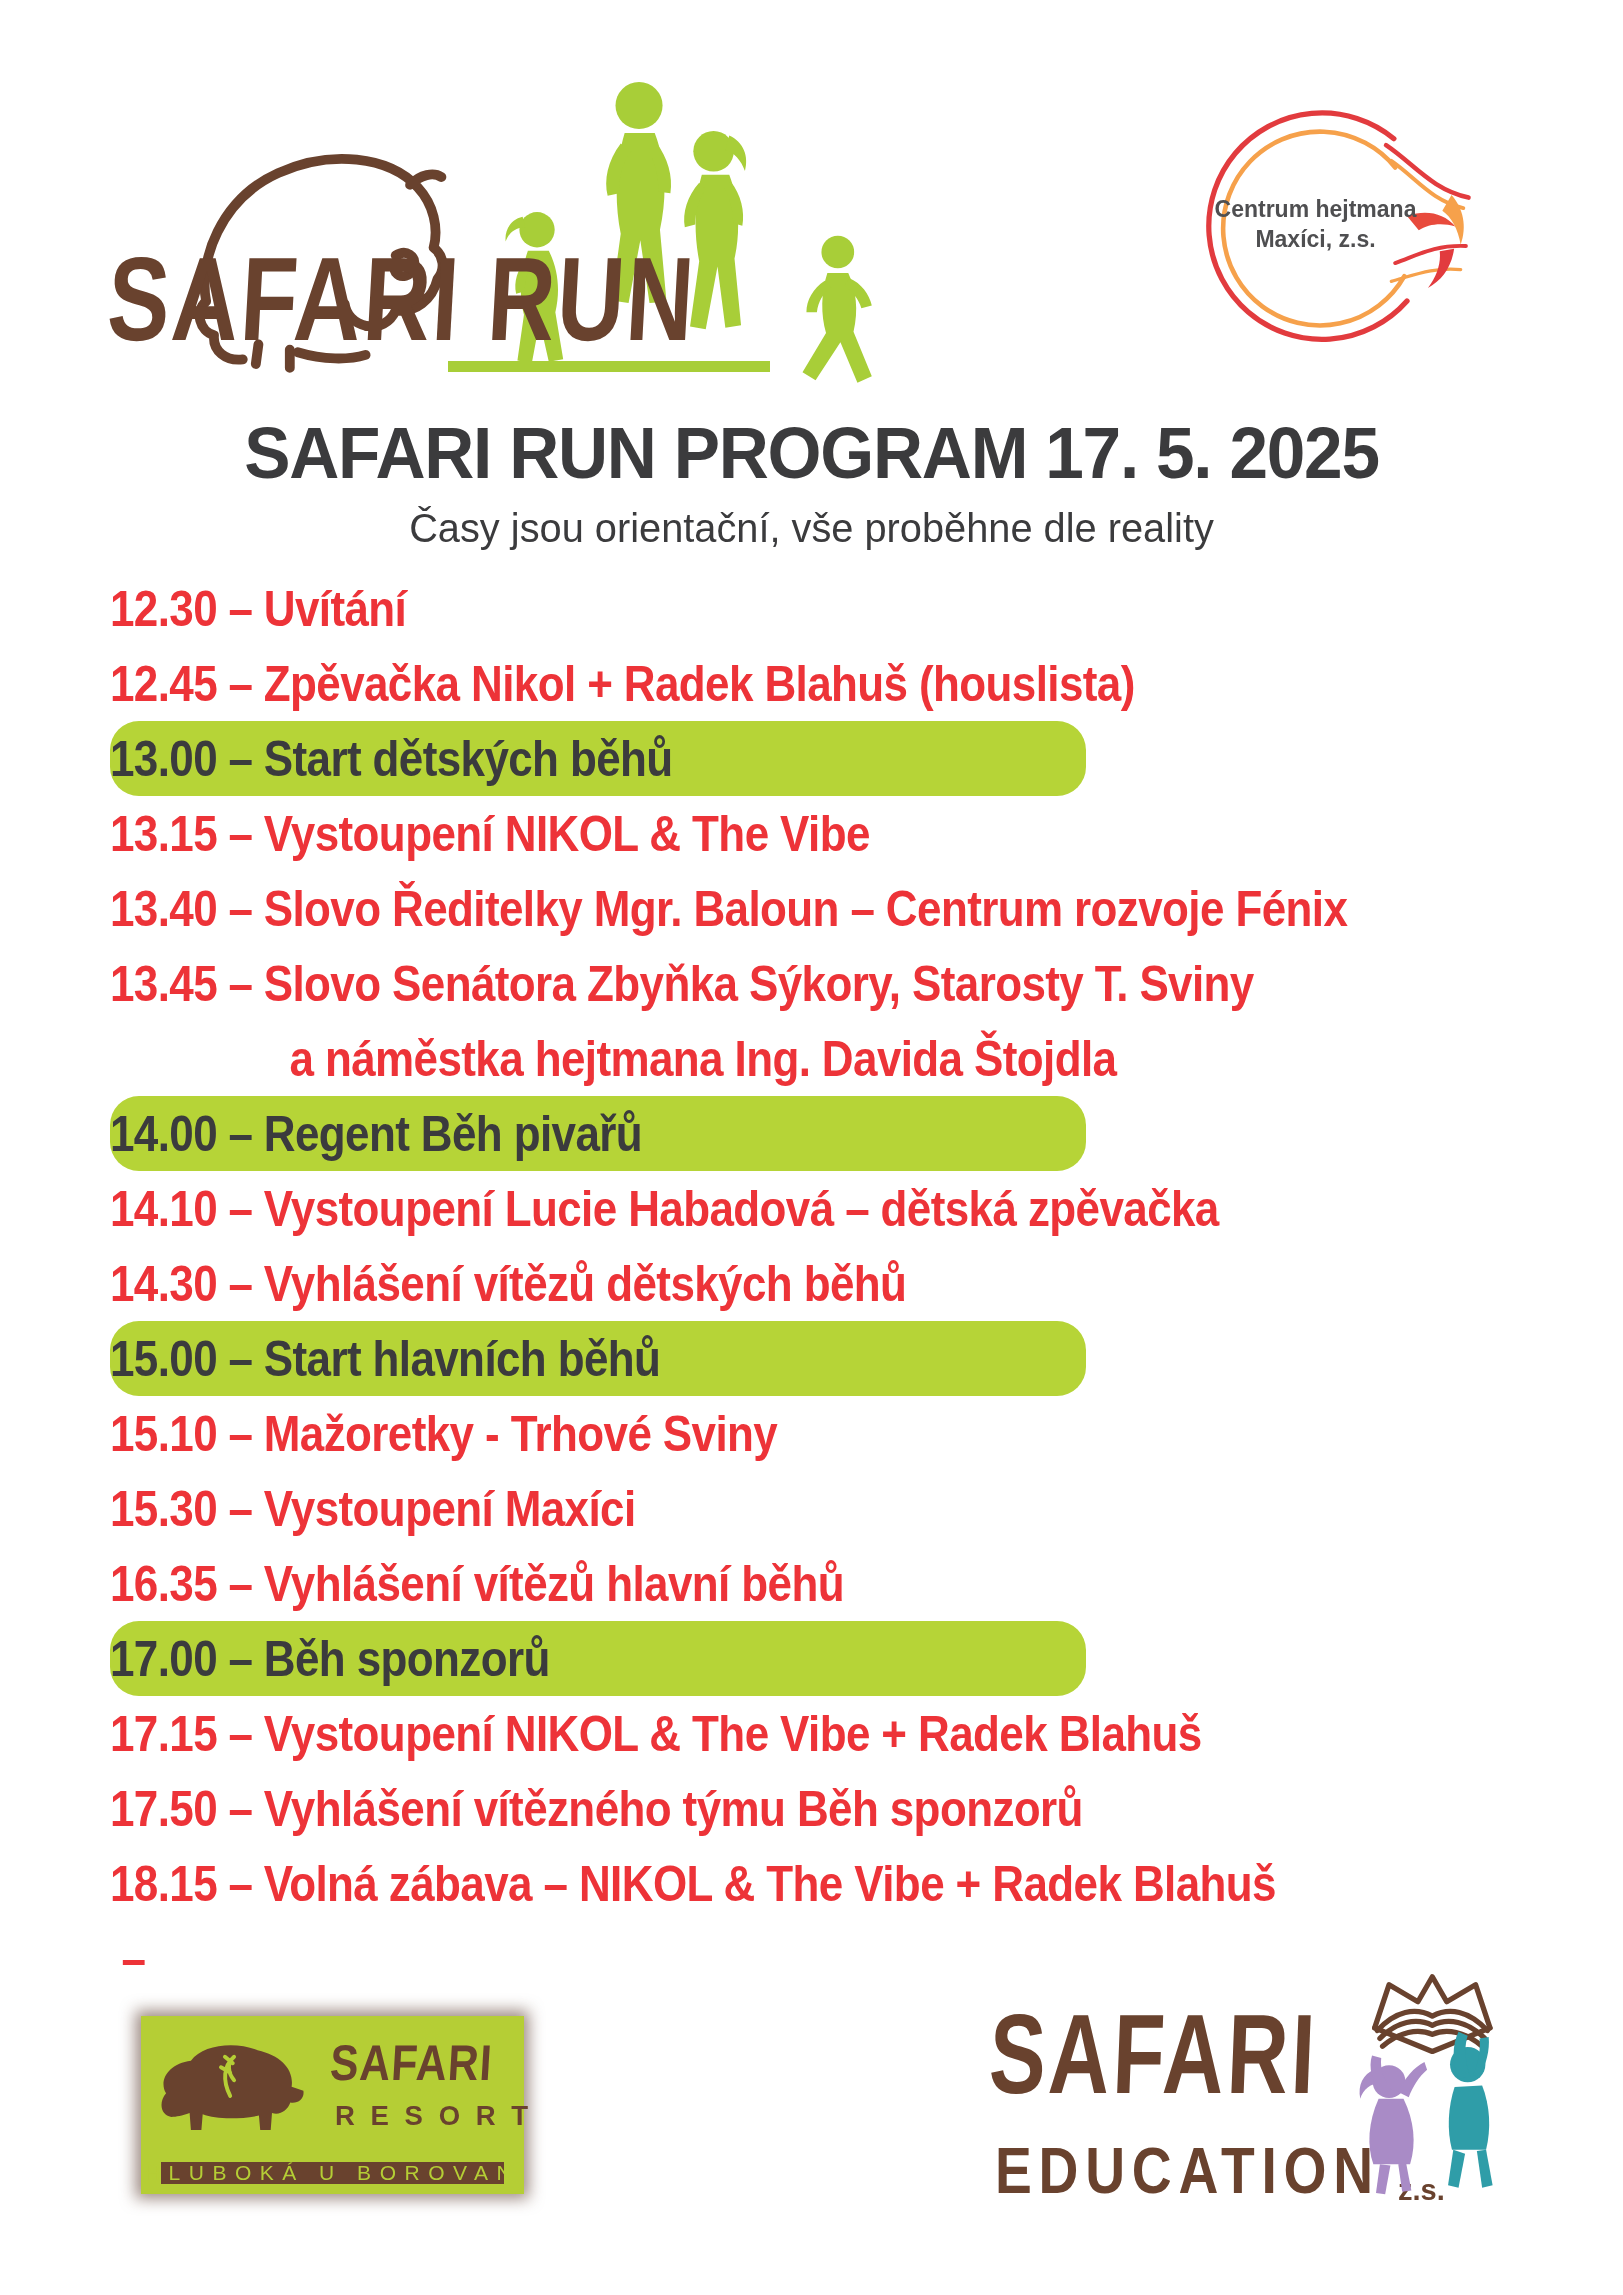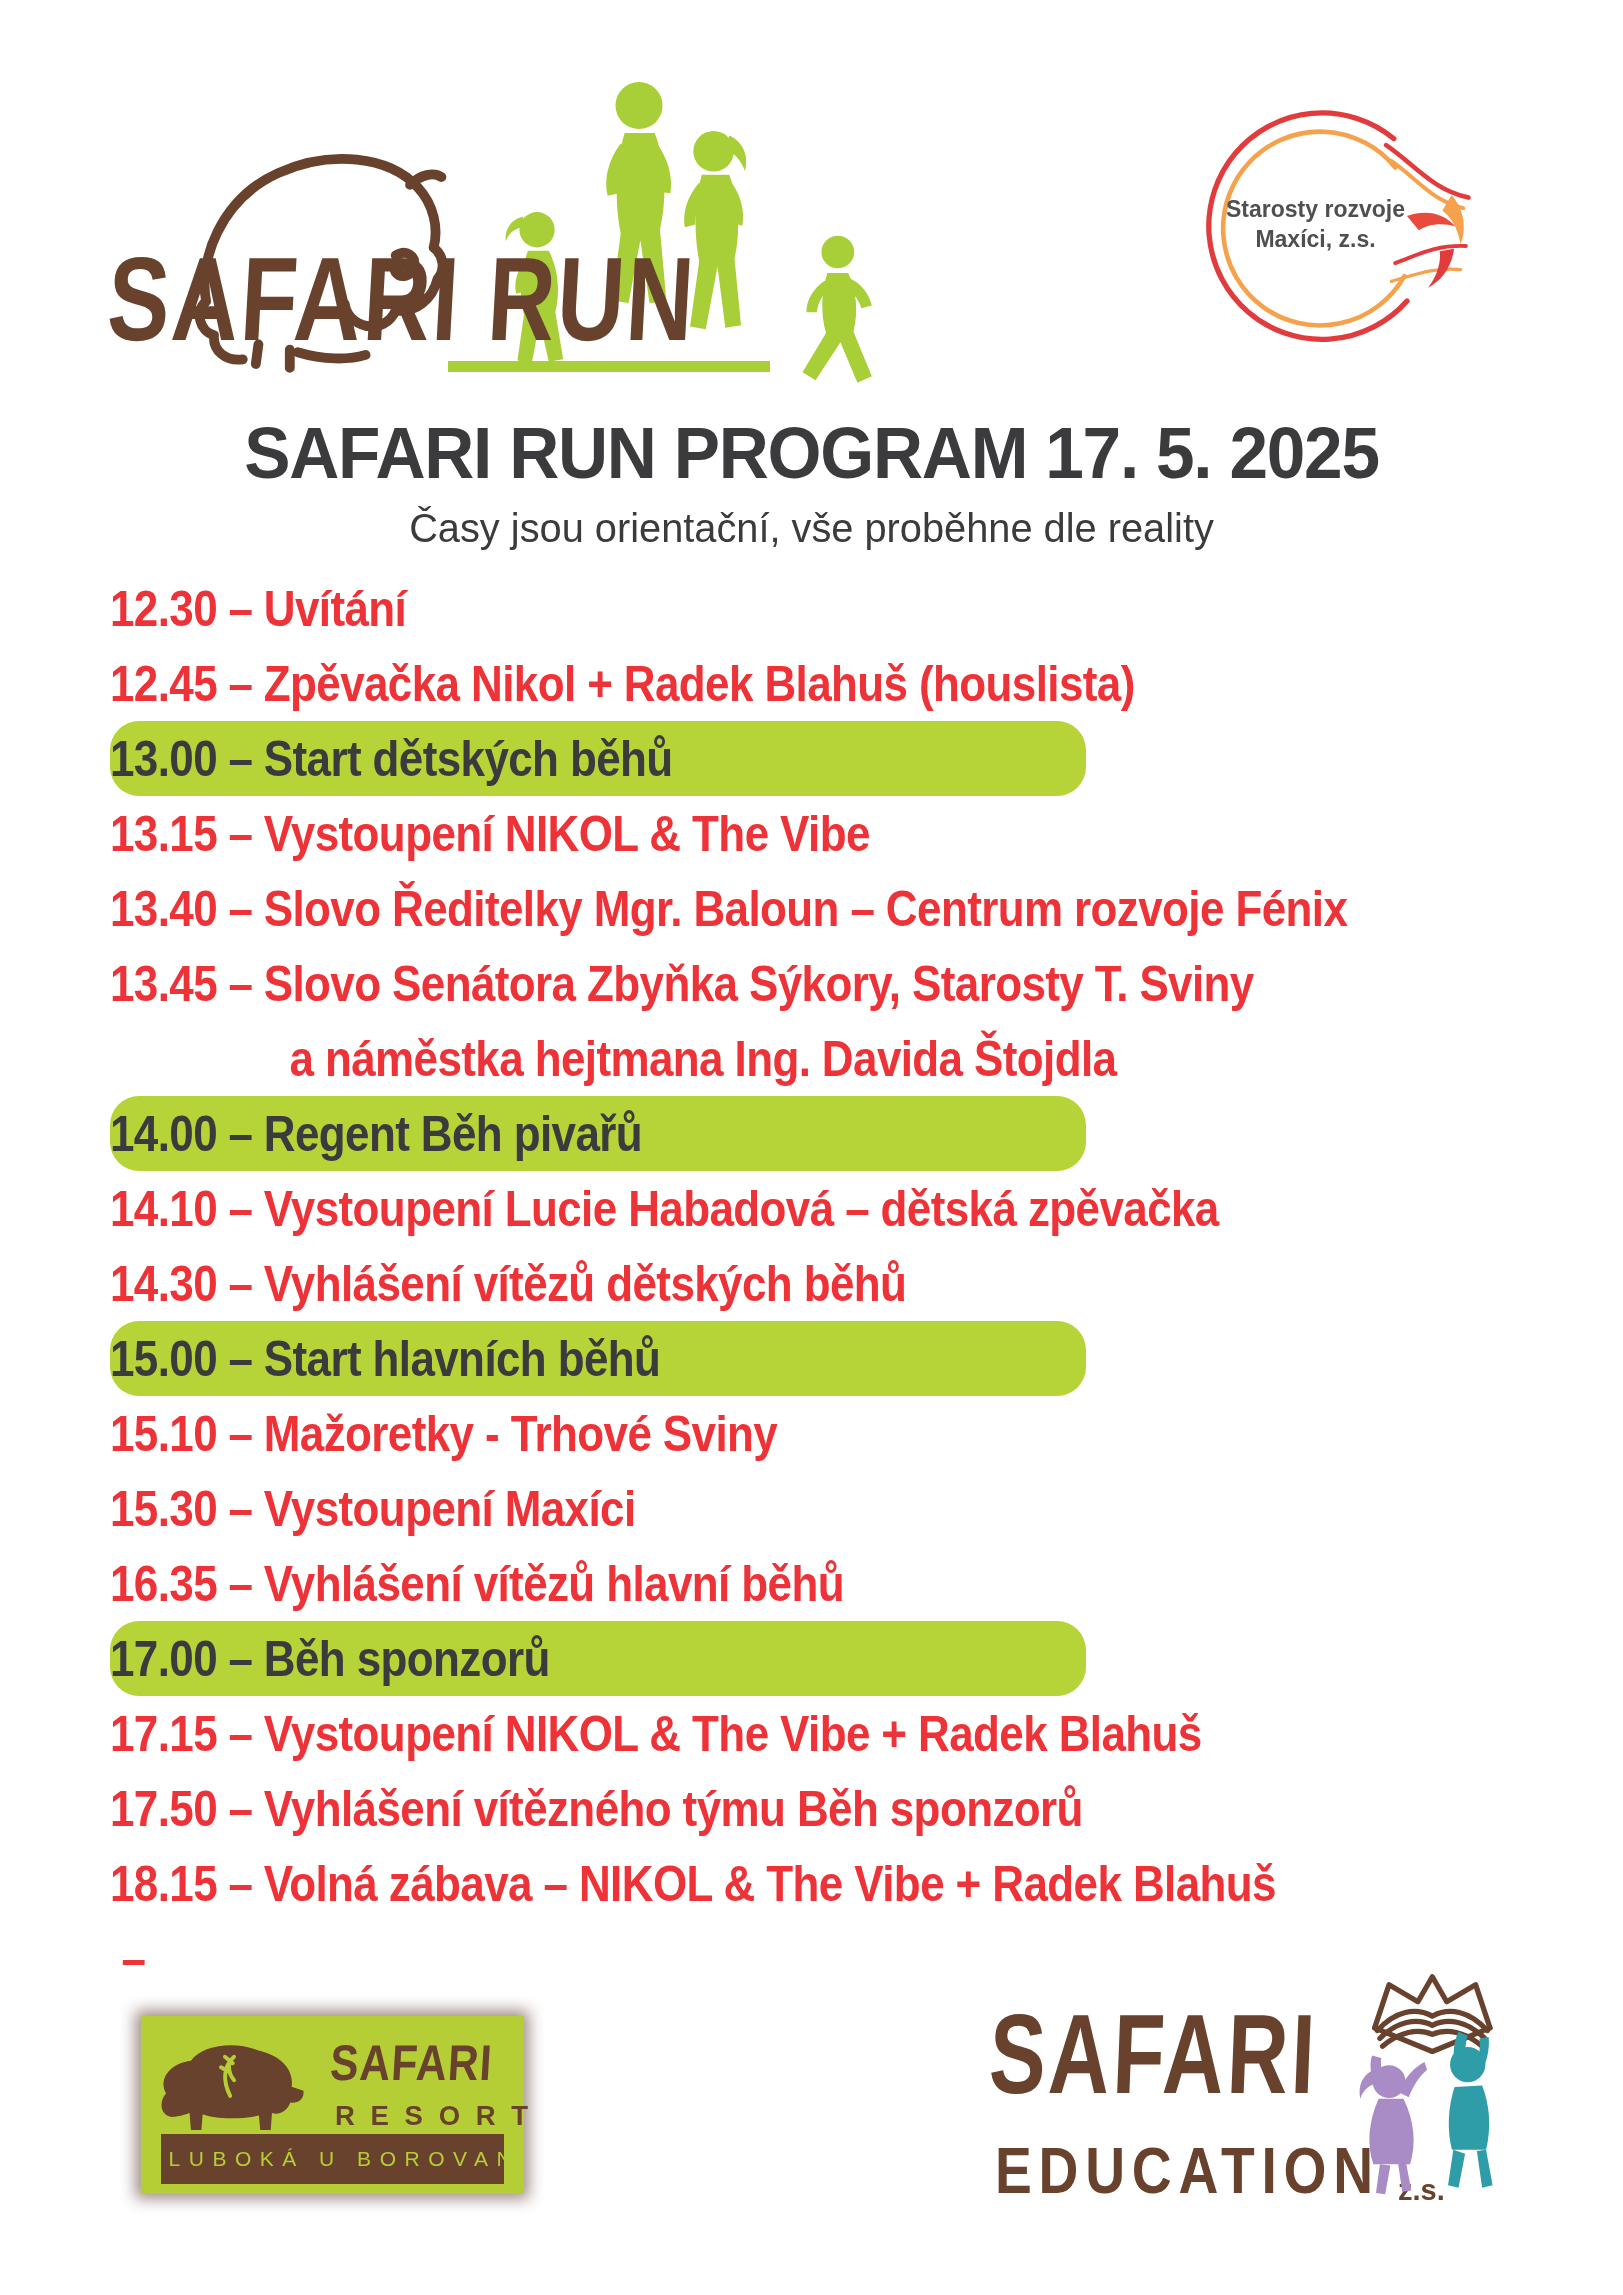--- a/index.html
+++ b/index.html
@@ -41,21 +41,21 @@
   .cont{margin-left:204px;}
 
   
   .resort-logo{position:absolute;left:141px;top:2016px;width:383px;height:178px;background:var(--resortgreen);
                box-shadow:0 0 14.4px 5.2px rgba(74,40,25,0.55);}
   .resort-bison{position:absolute;left:11.8px;top:17px;width:170px;height:105px;}
   .resort-name{position:absolute;left:191px;top:18.3px;font-size:50px;font-weight:800;color:var(--brown);
                letter-spacing:1.3px;transform:scaleX(0.85) skewX(-4deg);transform-origin:0 0;white-space:nowrap;}
   .resort-sub{position:absolute;left:194px;top:84px;font-size:27.5px;font-weight:700;color:var(--brown);
               letter-spacing:15.7px;white-space:nowrap;text-align:right;}
-  .resort-banner{position:absolute;left:19.6px;right:19.6px;bottom:10.5px;height:50px;background:var(--brown);
+  .resort-banner{position:absolute;left:19.6px;right:19.6px;bottom:10.5px;height:22px;background:var(--brown);
                  display:flex;align-items:center;justify-content:center;}
   .resort-banner span{color:var(--resortgreen);font-size:21px;font-weight:400;letter-spacing:8.5px;white-space:nowrap;}
 
   .edu-logo{position:absolute;left:992px;top:1958px;width:517px;height:275px;}
   .edu-name{position:absolute;left:0px;top:31px;font-size:113px;font-weight:800;color:var(--brown);
             letter-spacing:3.9px;white-space:nowrap;transform:scaleX(0.75) skewX(-3deg);transform-origin:0 0;}
   .edu-sub{position:absolute;left:2.6px;top:175px;font-size:65px;font-weight:700;color:var(--brown);
            letter-spacing:7.9px;white-space:nowrap;transform:scaleX(0.85);transform-origin:0 0;}
   .edu-suffix{position:absolute;left:406px;top:216px;font-size:29px;font-weight:700;color:var(--brown);}
   .edu-kids{position:absolute;left:363px;top:6.5px;width:154px;height:249px;}
@@ -110,21 +110,21 @@
         <path d="M298,72 C340,100 368,140 424,152" stroke="#E23B3E" stroke-width="7"></path>
         <path d="M306,96 C344,122 366,156 416,168" stroke="#F6A14B" stroke-width="6"></path>
         <path d="M312,252 C346,240 372,224 420,226" stroke="#E23B3E" stroke-width="6"></path>
         <path d="M306,280 C342,270 372,258 412,262" stroke="#F6A14B" stroke-width="5"></path>
         <path d="M330,180 C360,170 386,176 404,196 C384,190 362,192 348,202 Z" fill="#E84A3C" stroke="none"></path>
         <path d="M398,148 C416,168 422,196 412,224 C408,200 398,182 384,172 Z" fill="#F6A14B" stroke="none"></path>
         <path d="M402,230 C398,258 384,278 362,290 C376,272 382,252 380,234 Z" fill="#E23B3E" stroke="none"></path>
       </g>
     </svg>
     <div class="fenix-text">
-      <div>Starosty rozvoje</div>
+      <div>Centrum hejtmana</div>
       <div>Maxíci, z.s.</div>
     </div>
   </div>
 
   <div class="title">SAFARI RUN PROGRAM 17. 5. 2025</div>
   <div class="subtitle">Časy jsou orientační, vše proběhne dle reality</div>
 
   <main class="schedule">
 
     <div class="row">

